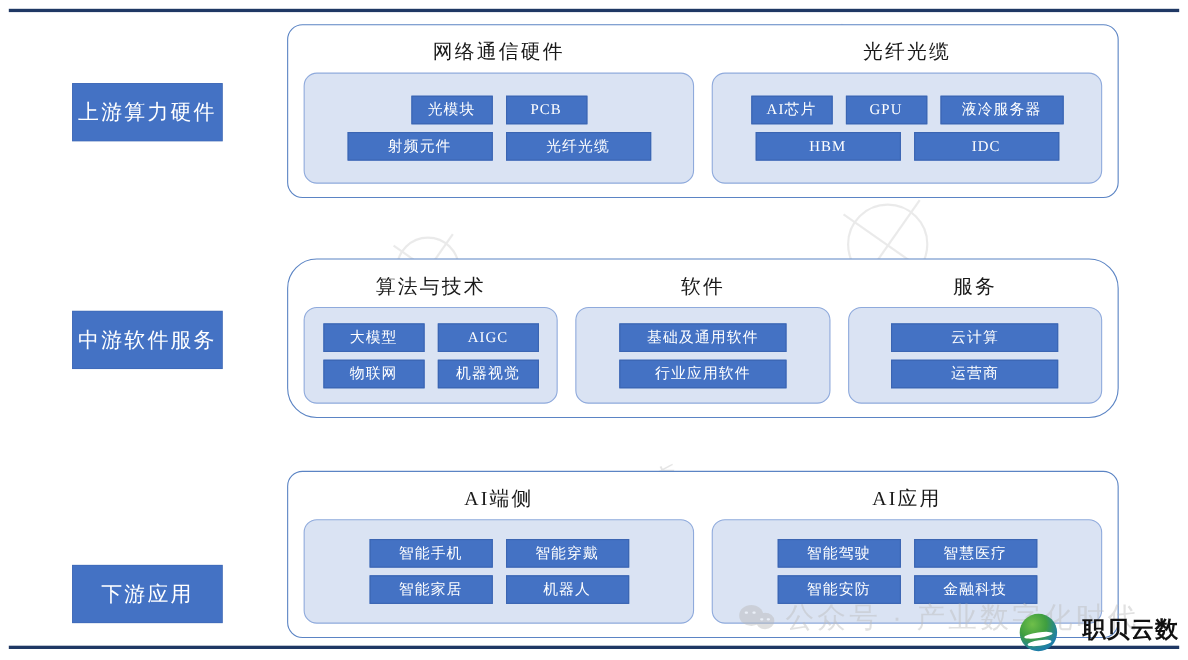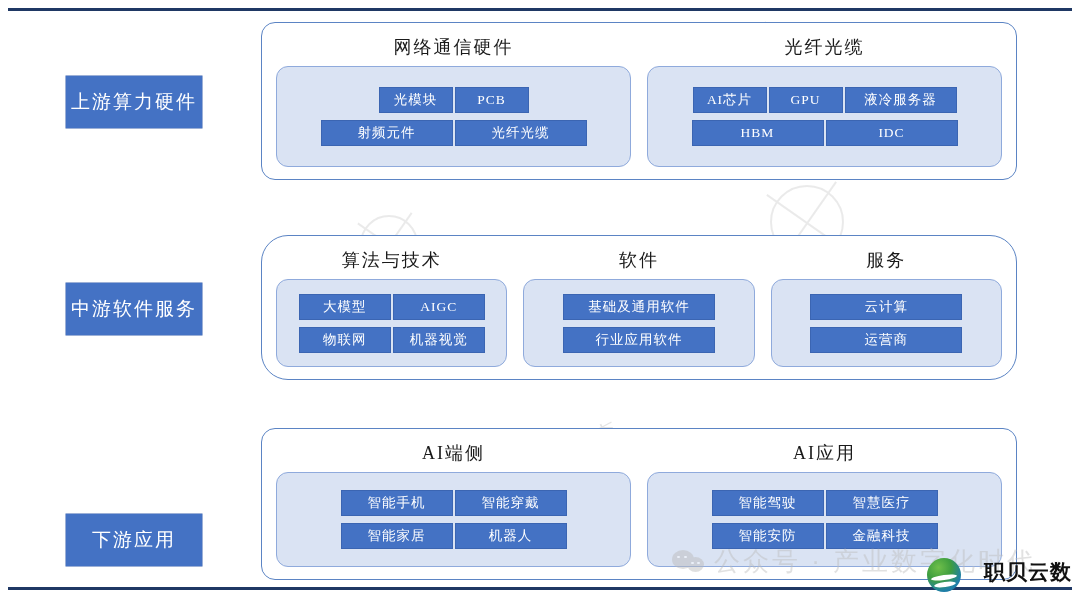--- a/index.html
+++ b/index.html
@@ -125,21 +125,21 @@
     box-sizing: border-box;
     padding: 9px 12px;
     display: flex;
     flex-direction: column;
     justify-content: center;
     gap: 7px;
   }
   .panel-row {
     display: flex;
     justify-content: center;
-    gap: 2px;
+    gap: 12px;
   }
   .tag {
     background: #4472C4;
     color: #ffffff;
     border: 0.8px solid #3b65b2;
     height: 26px;
     display: flex;
     align-items: center;
     justify-content: center;
     font-size: 13.5px;

